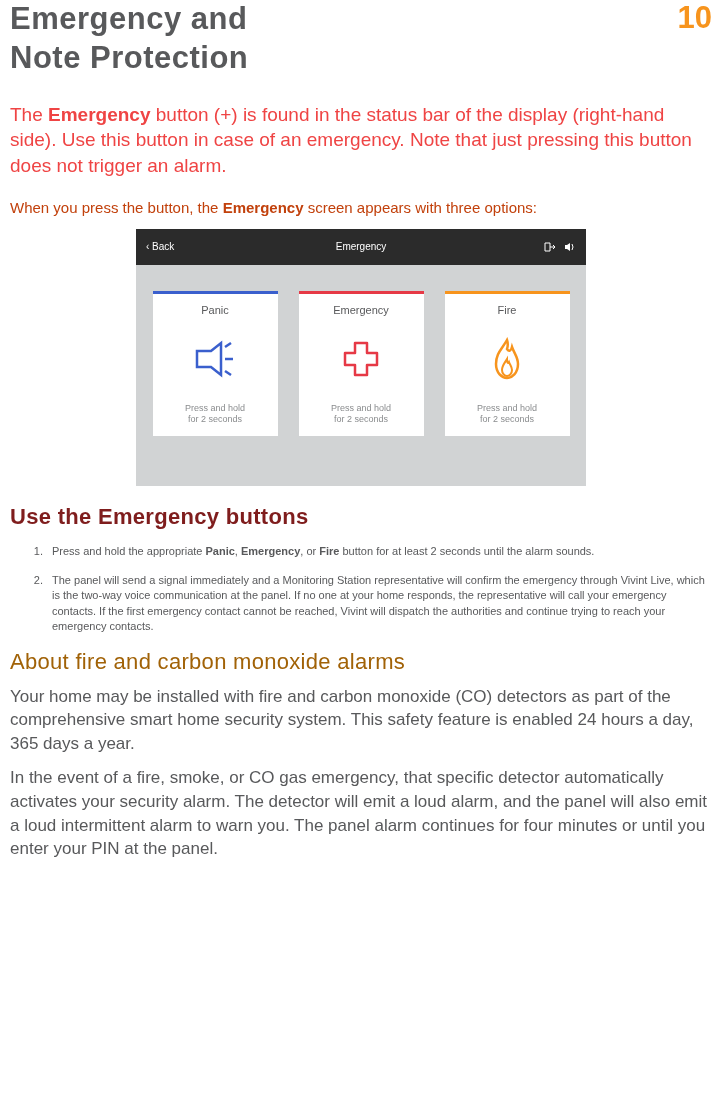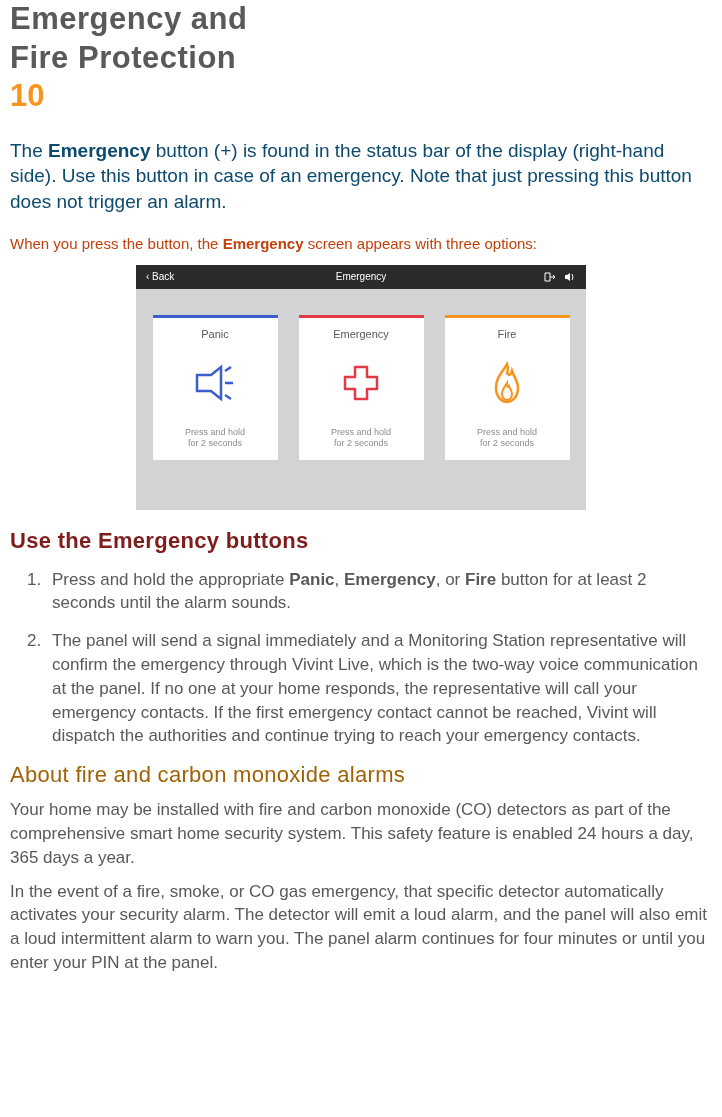--- a/index.html
+++ b/index.html
@@ -8,60 +8,59 @@
     width: 722px;
     height: 1117px;
     background: #fff;
     color: #58595b;
     padding: 0 10px 0 10px;
   }
   .header-row {
     display: flex;
     justify-content: space-between;
     align-items: flex-start;
-    flex-direction: column;
   }
   h1.page-title {
     font-size: 31px;
     font-weight: 700;
     color: #58595b;
     line-height: 1.25;
     letter-spacing: 0.5px;
   }
   .page-number {
     font-size: 31px;
     font-weight: 700;
     color: #f7941d;
   }
   p.intro {
     margin-top: 24px;
     font-size: 19px;
     line-height: 1.35;
-    color: #0c4a6e;
+    color: #ef4444;
   }
   p.sub {
     margin-top: 20px;
     font-size: 15px;
     color: #c2410c;
     line-height: 1.35;
   }
   .bold { font-weight: 700; }
   .screenshot-wrap {
     display: flex;
     justify-content: center;
     margin: 10px 0 18px 0;
   }
   .screenshot {
     width: 450px;
     background: #d1d3d4;
   }
   .ss-header {
     background: #2b2b2b;
     color: #fff;
-    height: 24px;
+    height: 36px;
     display: flex;
     align-items: center;
     justify-content: space-between;
     padding: 0 10px;
     font-size: 10px;
   }
   .ss-header .back { font-size: 10px; color: #fff; }
   .ss-header .title { font-size: 10px; color:#fff; position:absolute; left:50%; transform:translateX(-50%); }
   .ss-header { position: relative; }
   .ss-header .right-icons { display:flex; gap:8px; align-items:center; }
@@ -89,21 +88,21 @@
   .card-caption { font-size: 9px; color: #8a8c8e; text-align:center; line-height:1.25; width:100%; }
   h2.section {
     font-size: 22px;
     font-weight: 700;
     color: #7f1d1d;
     margin-top: 10px;
     letter-spacing: 0.3px;
   }
   ol.steps {
     margin: 14px 0 0 36px;
-    font-size: 17px;
+    font-size: 11px;
     color: #58595b;
     line-height: 1.4;
   }
   ol.steps li { margin-bottom: 14px; padding-left: 6px; }
   h2.section2 {
     font-size: 22px;
     font-weight: 400;
     color: #a16207;
     margin-top: 12px;
     letter-spacing: 0.3px;
@@ -115,21 +114,21 @@
     line-height: 1.4;
   }
   svg { display:block; }
 </style>
 </head>
 <body>
 
 <div class="header-row">
   <h1 class="page-title">
     <span>Emergency and</span><br>
-    <span>Fire Protection</span>
+    <span>Note Protection</span>
   </h1>
   <div class="page-number">10</div>
 </div>
 
 <p class="intro">
   <span>The </span><span class="bold">Emergency</span><span> button (+) is found in the status bar of the display (right-hand side). Use this button in case of an emergency. Note that just pressing this button does not trigger an alarm.</span>
 </p>
 
 <p class="sub">
   <span>When you press the button, the </span><span class="bold">Emergency</span><span> screen appears with three options:</span>

